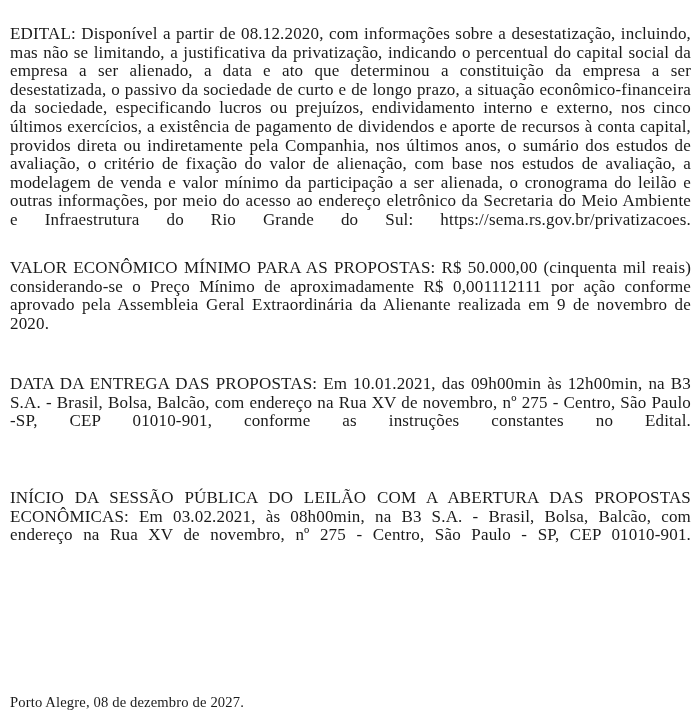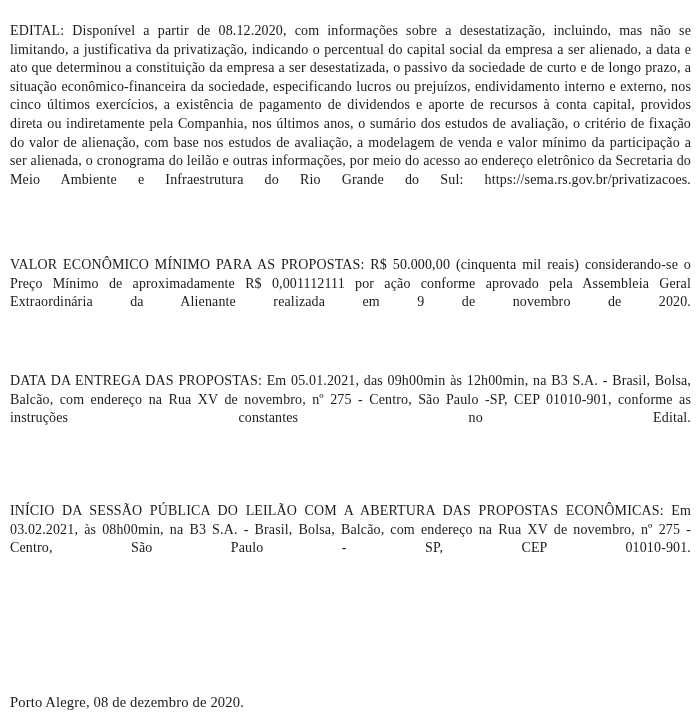--- a/index.html
+++ b/index.html
@@ -24,38 +24,38 @@
     background: #ffffff;
   }
 
   
   .block {
     position: absolute;
     left: 10px;
     width: 681px;
     text-align: justify;
     text-justify: inter-word;
-    font-size: 14px;
+    font-size: 17px;
     line-height: 18.6px;
     letter-spacing: 0.01em;
     word-spacing: 0.01em;
     hyphens: none;
   }
 
   
   .block::after {
     content: "";
     display: inline-block;
     width: 100%;
   }
 
   #block-edital      { top: 8px; }
   #block-valor       { top: 242px; }
   #block-entrega     { top: 358px; }
-  #block-sessao      { top: 488px; }
+  #block-sessao      { top: 472px; }
 
   .closing {
     position: absolute;
     left: 10px;
     width: 681px;
     top: 678px;
     text-align: left;
     font-size: 14.6px;
     line-height: 18.6px;
     letter-spacing: 0.01em;
@@ -63,19 +63,19 @@
 </style>
 </head>
 <body>
 
 <div class="page">
 
   <p class="block" id="block-edital">EDITAL: Disponível a partir de 08.12.2020, com informações sobre a desestatização, incluindo, mas não se limitando, a justificativa da privatização, indicando o percentual do capital social da empresa a ser alienado, a data e ato que determinou a constituição da empresa a ser desestatizada, o passivo da sociedade de curto e de longo prazo, a situação econômico-financeira da sociedade, especificando lucros ou prejuízos, endividamento interno e externo, nos cinco últimos exercícios, a existência de pagamento de dividendos e aporte de recursos à conta capital, providos direta ou indiretamente pela Companhia, nos últimos anos, o sumário dos estudos de avaliação, o critério de fixação do valor de alienação, com base nos estudos de avaliação, a modelagem de venda e valor mínimo da participação a ser alienada, o cronograma do leilão e outras informações, por meio do acesso ao endereço eletrônico da Secretaria do Meio Ambiente e Infraestrutura do Rio Grande do Sul: https://sema.rs.gov.br/privatizacoes.</p>
 
   <p class="block" id="block-valor">VALOR ECONÔMICO MÍNIMO PARA AS PROPOSTAS: R$ 50.000,00 (cinquenta mil reais) considerando-se o Preço Mínimo de aproximadamente R$ 0,001112111 por ação conforme aprovado pela Assembleia Geral Extraordinária da Alienante realizada em 9 de novembro de 2020.</p>
 
-  <p class="block" id="block-entrega">DATA DA ENTREGA DAS PROPOSTAS: Em 05.01.2021, das 09h00min às 12h00min, na B3 S.A. - Brasil, Bolsa, Balcão, com endereço na Rua XV de novembro, nº 275 - Centro, São Paulo -SP, CEP 01010-901, conforme as instruções constantes no Edital.</p>
+  <p class="block" id="block-entrega">DATA DA ENTREGA DAS PROPOSTAS: Em 10.01.2021, das 09h00min às 12h00min, na B3 S.A. - Brasil, Bolsa, Balcão, com endereço na Rua XV de novembro, nº 275 - Centro, São Paulo -SP, CEP 01010-901, conforme as instruções constantes no Edital.</p>
 
   <p class="block" id="block-sessao">INÍCIO DA SESSÃO PÚBLICA DO LEILÃO COM A ABERTURA DAS PROPOSTAS ECONÔMICAS: Em 03.02.2021, às 08h00min, na B3 S.A. - Brasil, Bolsa, Balcão, com endereço na Rua XV de novembro, nº 275 - Centro, São Paulo - SP, CEP 01010-901.</p>
 
-  <p class="closing">Porto Alegre, 08 de dezembro de 2020.</p>
+  <p class="closing">Porto Alegre, 08 de dezembro de 2027.</p>
 
 </div>
 
 </body></html>

